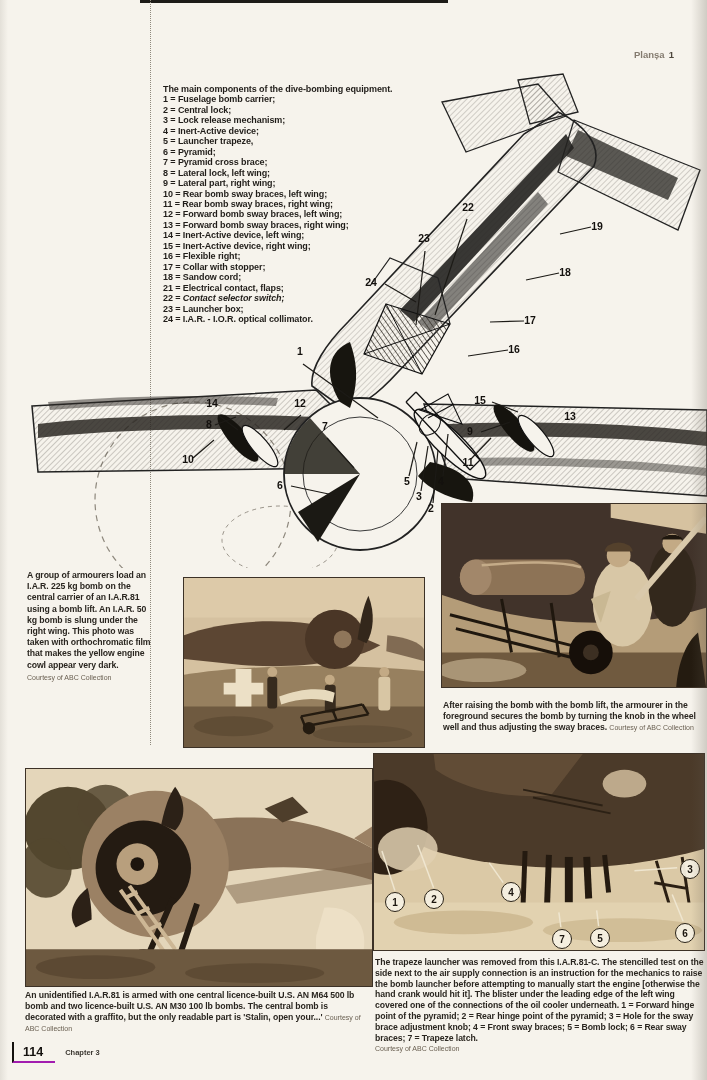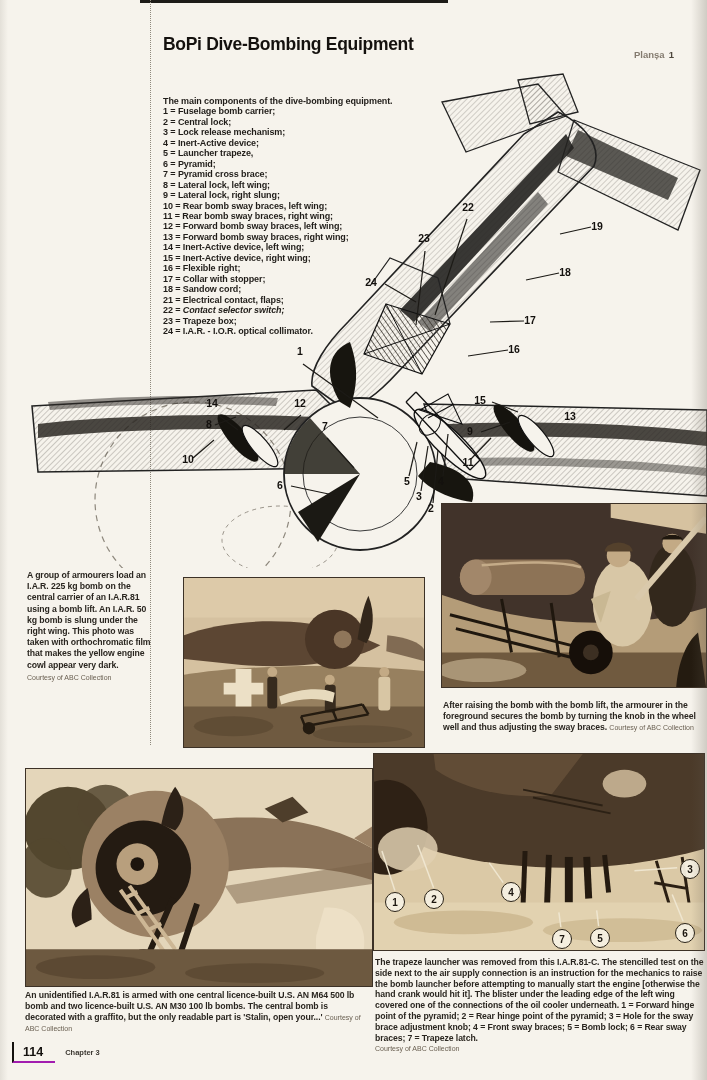--- a/index.html
+++ b/index.html
@@ -16,21 +16,21 @@
 
   .top-mark{position:absolute;left:140px;top:0;width:308px;height:3px;background:#1d1b18;}
   .dotted-rule{position:absolute;left:150px;top:0;height:745px;border-left:1px dotted #8f897d;}
 
   .title{position:absolute;left:163px;top:34px;font-size:17.5px;font-weight:700;
     letter-spacing:-.3px;color:#14110e;}
   .plansa{position:absolute;left:618px;top:49px;font-size:9.5px;font-weight:600;color:#847b6f;padding-left:16px;}
   .plansa .num{color:#4d463c;font-weight:700;margin-left:4px;}
 
   .comp-block{position:absolute;left:163px;top:84px;width:288px;font-size:9px;line-height:10.45px;
-    font-weight:600;letter-spacing:-.1px;color:#201d19;margin-top:12px;}
+    font-weight:600;letter-spacing:-.1px;color:#201d19;}
   .comp-line .it{font-style:italic;}
 
   .diagram{position:absolute;left:18px;top:72px;width:689px;height:496px;}
   .diagram svg{display:block;width:100%;height:100%;}
 
   .photo{position:absolute;border:1px solid #3c3126;box-sizing:border-box;overflow:hidden;background:#c9b491;}
   .photo svg{display:block;width:100%;height:100%;}
   .photo-mid-left{left:183px;top:577px;width:242px;height:171px;box-shadow:0 0 0 3px #f6f3ec;}
   .photo-top-right{left:441px;top:503px;width:266px;height:185px;}
   .photo-bottom-left{left:25px;top:768px;width:348px;height:219px;}
@@ -56,50 +56,49 @@
   .photo-callout-lines{position:absolute;left:0;top:0;width:100%;height:100%;z-index:4;}
 </style>
 </head>
 <body>
 
 <div class="page">
 
   <div class="top-mark"></div>
   <div class="dotted-rule"></div>
 
-  <div class="title">BoPi Dive-Bombing Equipment</div>
 
   <div class="plansa">
     <span>Planșa</span><span class="num">1</span>
   </div>
 
   <div class="comp-block">
     <div class="comp-intro">The main components of the dive-bombing equipment.</div>
     <div>
         <div class="comp-line"><span>1</span><span> = </span><span>Fuselage bomb carrier;</span></div>
         <div class="comp-line"><span>2</span><span> = </span><span>Central lock;</span></div>
         <div class="comp-line"><span>3</span><span> = </span><span>Lock release mechanism;</span></div>
         <div class="comp-line"><span>4</span><span> = </span><span>Inert-Active device;</span></div>
         <div class="comp-line"><span>5</span><span> = </span><span>Launcher trapeze,</span></div>
         <div class="comp-line"><span>6</span><span> = </span><span>Pyramid;</span></div>
         <div class="comp-line"><span>7</span><span> = </span><span>Pyramid cross brace;</span></div>
         <div class="comp-line"><span>8</span><span> = </span><span>Lateral lock, left wing;</span></div>
-        <div class="comp-line"><span>9</span><span> = </span><span>Lateral lock, right slung;</span></div>
+        <div class="comp-line"><span>9</span><span> = </span><span>Lateral part, right wing;</span></div>
         <div class="comp-line"><span>10</span><span> = </span><span>Rear bomb sway braces, left wing;</span></div>
         <div class="comp-line"><span>11</span><span> = </span><span>Rear bomb sway braces, right wing;</span></div>
         <div class="comp-line"><span>12</span><span> = </span><span>Forward bomb sway braces, left wing;</span></div>
         <div class="comp-line"><span>13</span><span> = </span><span>Forward bomb sway braces, right wing;</span></div>
         <div class="comp-line"><span>14</span><span> = </span><span>Inert-Active device, left wing;</span></div>
         <div class="comp-line"><span>15</span><span> = </span><span>Inert-Active device, right wing;</span></div>
         <div class="comp-line"><span>16</span><span> = </span><span>Flexible right;</span></div>
         <div class="comp-line"><span>17</span><span> = </span><span>Collar with stopper;</span></div>
         <div class="comp-line"><span>18</span><span> = </span><span>Sandow cord;</span></div>
         <div class="comp-line"><span>21</span><span> = </span><span>Electrical contact, flaps;</span></div>
         <div class="comp-line"><span>22</span><span> = </span><span class="it">Contact selector switch;</span></div>
-        <div class="comp-line"><span>23</span><span> = </span><span>Trapeze box;</span></div>
+        <div class="comp-line"><span>23</span><span> = </span><span>Launcher box;</span></div>
         <div class="comp-line"><span>24</span><span> = </span><span>I.A.R. - I.O.R. optical collimator.</span></div>
       </div>
   </div>
 
   <div class="diagram">
     <svg viewBox="0 0 689 496">
       <defs>
         <pattern id="hatch" width="4" height="4" patternTransform="rotate(45)" patternUnits="userSpaceOnUse">
           <line x1="0" y1="0" x2="0" y2="4" stroke="#55504a" stroke-width="1.1"></line>
         </pattern>

